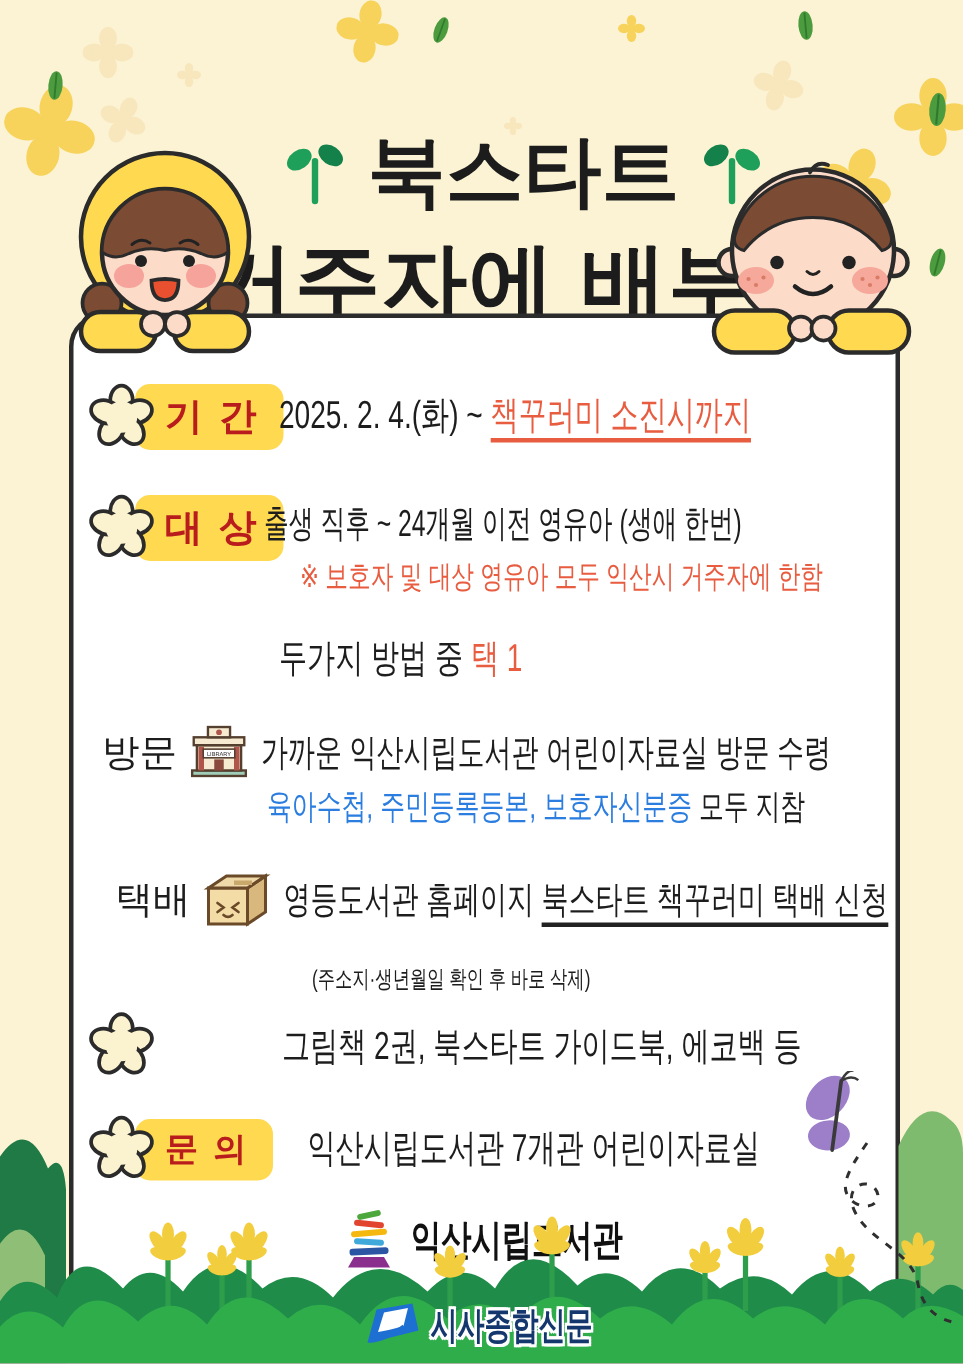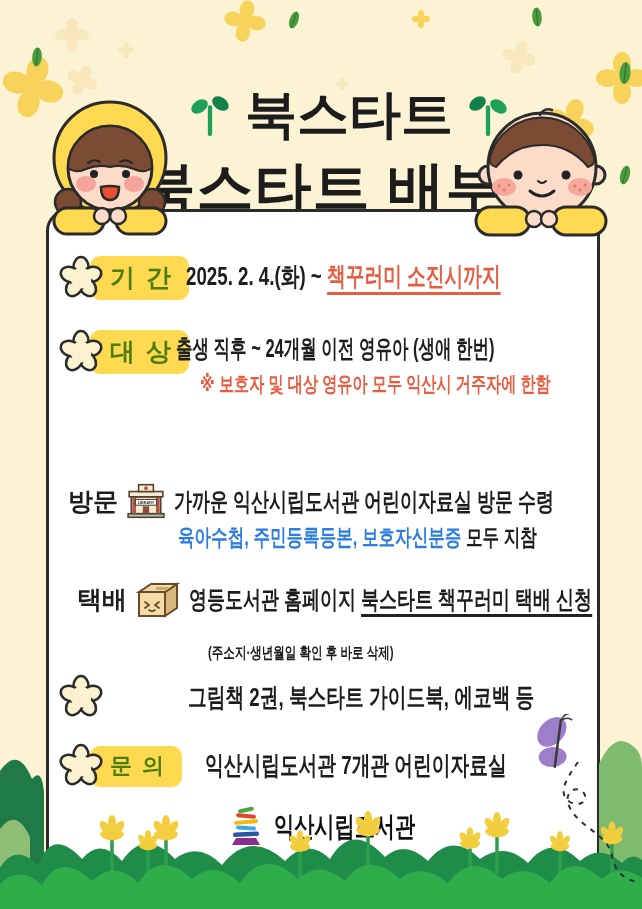--- a/index.html
+++ b/index.html
@@ -13,23 +13,23 @@
   .deco{position:absolute;pointer-events:none;}
   
   .title-line{position:absolute;left:0;width:100%;display:flex;justify-content:center;align-items:center;gap:16px;font-weight:800;color:#1c1c1c;white-space:nowrap;}
   .title1{top:80px;font-size:52px;letter-spacing:0px;margin-left:28px;}
   .title2{top:150px;font-size:57px;letter-spacing:1px;}
   
   .card{position:absolute;left:46px;top:209px;width:548px;height:686px;background:#ffffff;border:3px solid #2b2b2b;border-radius:22px;z-index:1;}
   
   .badge-group{position:absolute;left:56px;display:flex;align-items:center;z-index:2;}
   .flower-bullet{position:relative;z-index:2;margin-right:-16px;display:block;}
-  .badge{position:relative;z-index:1;background:#FFD94F;border-radius:10px;padding:5px 16px 6px 20px;font-size:25px;font-weight:800;letter-spacing:2px;color:#4d7c0f;white-space:nowrap;}
+  .badge{position:relative;z-index:1;background:#FFD94F;border-radius:10px;padding:5px 16px 6px 20px;font-size:25px;font-weight:800;letter-spacing:2px;color:#b91c1c;white-space:nowrap;}
   
-  .row{position:absolute;z-index:2;white-space:nowrap;font-weight:700;color:#1d1d1d;display:flex;align-items:center;}
+  .row{position:absolute;z-index:2;white-space:nowrap;font-weight:400;color:#1d1d1d;display:flex;align-items:center;}
   .kr{display:inline-block;transform:scaleX(0.72);transform-origin:left center;white-space:nowrap;}
   .kr-tight{display:inline-block;transform:scaleX(0.66);transform-origin:left center;white-space:nowrap;}
   .red{color:#E85C40;}
   .blue{color:#2B7DDF;}
   .u-red{border-bottom:3px solid #E85C40;padding-bottom:1px;}
   .u-dark{border-bottom:3px solid #222;padding-bottom:1px;}
   .ic{display:inline-block;margin:0 8px;}
   
   .logo-row{position:absolute;z-index:2;display:flex;align-items:center;white-space:nowrap;}
   .news-text{
@@ -160,21 +160,21 @@
         <ellipse cx="31" cy="10" rx="9.5" ry="6.5" transform="rotate(35 31 10)" fill="#14814A"></ellipse>
       </svg>
     <span>북스타트</span>
     <svg style="transform:scaleX(-1)" width="38" height="44" viewBox="0 0 40 44">
         <path d="M20,42 C20,30 20,24 20,14" stroke="#1FA05A" stroke-width="4.5" fill="none" stroke-linecap="round"></path>
         <ellipse cx="9" cy="13" rx="9.5" ry="6.5" transform="rotate(-35 9 13)" fill="#1FA05A"></ellipse>
         <ellipse cx="31" cy="10" rx="9.5" ry="6.5" transform="rotate(35 31 10)" fill="#14814A"></ellipse>
       </svg>
   </div>
   <div class="title-line title2">
-    <span>북스타트 배부</span>
+    <span>거주자에 배부</span>
   </div>
 
   <div class="card"></div>
 
   <svg class="abs" style="left:38px;top:98px;z-index:2" width="145" height="140" viewBox="0 0 145 140">
     <circle cx="72" cy="60" r="56" fill="#FFD94F" stroke="#2b2b2b" stroke-width="3"></circle>
     <circle cx="30" cy="104" r="13" fill="#7B4B33" stroke="#2b2b2b" stroke-width="2.5"></circle>
     <circle cx="114" cy="104" r="13" fill="#7B4B33" stroke="#2b2b2b" stroke-width="2.5"></circle>
     <circle cx="72" cy="70" r="42" fill="#FCDCC9" stroke="#2b2b2b" stroke-width="3"></circle>
     <path d="M30,70 A42,42 0 0 1 114,70 Q106,76 96,71 Q84,66 72,69 Q60,66 48,71 Q38,76 30,70 Z" fill="#7B4B33" stroke="#2b2b2b" stroke-width="2"></path>
@@ -246,20 +246,23 @@
       </svg>
     <span class="badge">대 상</span>
   </div>
   <div class="row" style="left:176px;top:332px;font-size:25px">
     <span class="kr-tight">출생 직후 ~ 24개월 이전 영유아 (생애 한번)</span>
   </div>
   <div class="row red" style="left:200px;top:370px;font-size:21px">
     <span class="kr">※ 보호자 및 대상 영유아 모두 익산시 거주자에 한함</span>
   </div>
 
+  <div class="row" style="left:186px;top:421px;font-size:26px">
+    <span class="kr"><span>두가지 방법 중 </span><span class="red">택 1</span></span>
+  </div>
 
   <div class="row" style="left:68px;top:482px;font-size:25px">
     <span>방문</span>
     <svg class="ic" width="40" height="38" viewBox="0 0 38 36">
       <rect x="2" y="30" width="34" height="3.5" fill="#9FCDB9" stroke="#55402f" stroke-width="1.5"></rect>
       <rect x="5" y="14" width="28" height="16" fill="#F6EAD1" stroke="#55402f" stroke-width="1.5"></rect>
       <rect x="6" y="15" width="3.5" height="15" fill="#B0564B"></rect>
       <rect x="28.5" y="15" width="3.5" height="15" fill="#B0564B"></rect>
       <rect x="16" y="23" width="6" height="7" fill="#8a4a3e"></rect>
       <rect x="3" y="9" width="32" height="5" fill="#F6EAD1" stroke="#55402f" stroke-width="1.5"></rect>
@@ -433,14 +436,22 @@
           <ellipse cx="6.7" cy="-2.2" rx="4" ry="8" transform="rotate(72)"></ellipse>
           <ellipse cx="4.1" cy="5.7" rx="4" ry="8" transform="rotate(144)"></ellipse>
           <ellipse cx="-4.1" cy="5.7" rx="4" ry="8" transform="rotate(216)"></ellipse>
           <ellipse cx="-6.7" cy="-2.2" rx="4" ry="8" transform="rotate(288)"></ellipse>
           <circle r="4"></circle>
         </g>
     </g>
     <path d="M-5,200 L-5,182 Q15,152 42,176 Q60,142 92,172 Q115,150 138,174 Q160,140 192,170 Q215,150 240,174 Q265,138 298,170 Q320,150 345,172 Q368,140 400,170 Q422,152 448,174 Q472,142 502,170 Q525,152 550,174 Q572,142 602,170 Q620,152 647,172 L647,200 Z" fill="#2FAD4B"></path>
   </svg>
 
+  <div class="logo-row" style="left:243px;top:866px;z-index:4">
+    <svg width="38" height="34" viewBox="0 0 38 34">
+      <path d="M2,29 L8,7 L32,3 L36,21 L16,26 Q6,30 2,29 Z" fill="#1E6FD2"></path>
+      <path d="M9,22 L13,9 L29,6 L26,18 Q16,21 9,22 Z" fill="#ffffff"></path>
+      <path d="M26,18 L18,24" stroke="#1E6FD2" stroke-width="2" fill="none"></path>
+    </svg>
+    <span class="kr news-text" style="font-size:25px;margin-left:6px">시사종합신문</span>
+  </div>
 
 </div>
 
 </body></html>

